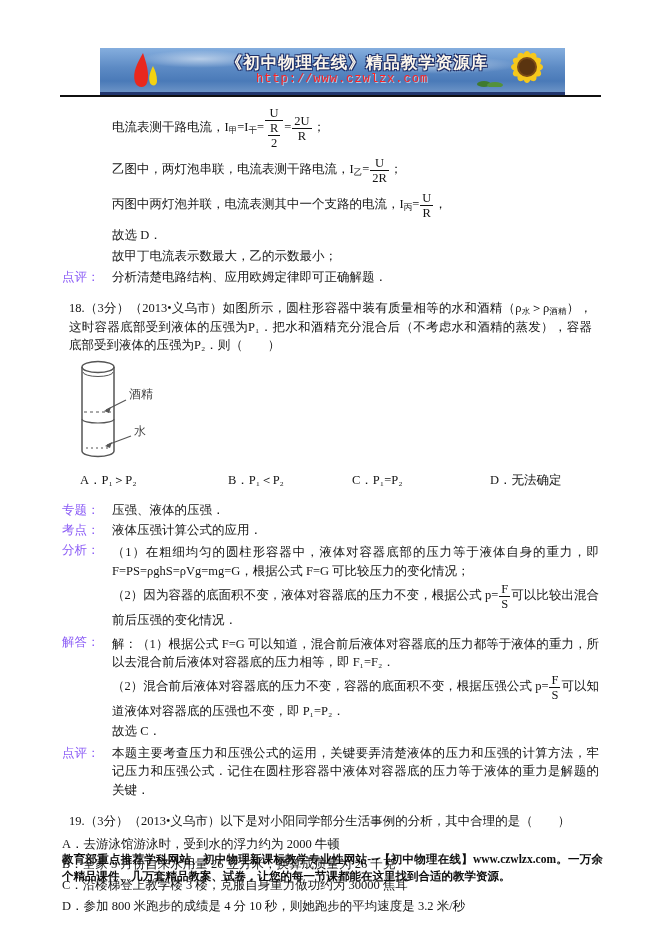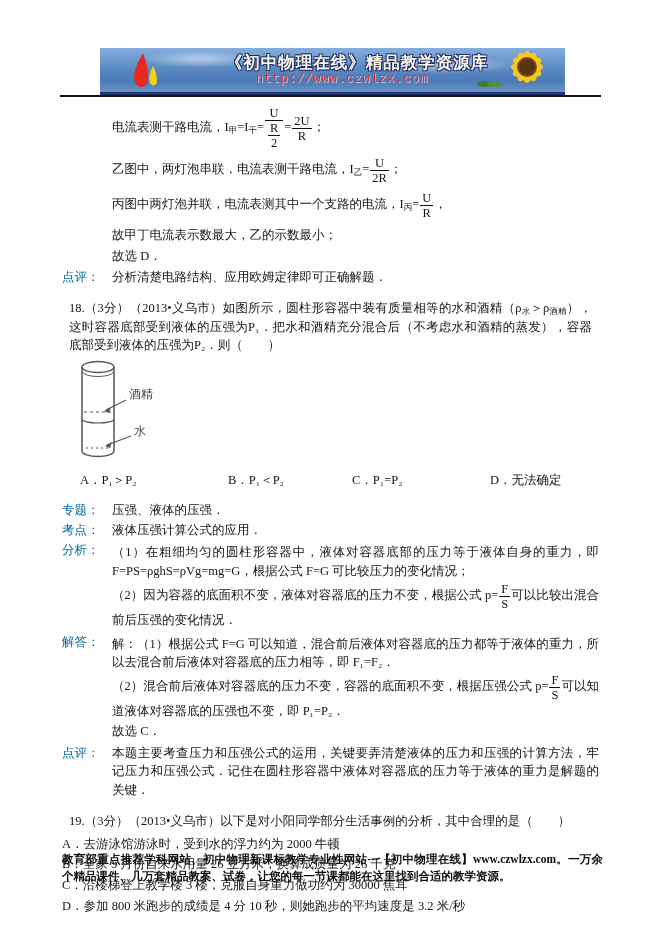--- a/index.html
+++ b/index.html
@@ -24,21 +24,21 @@
   .header-rule{border-top:2px solid #101010;margin-top:0;}
   
   .content{margin:8px 62px 0 62px;width:537px;}
   p{margin:0;}
   .fline{margin:6px 0;}
   .fline1{margin:9px 0 4px;}
   .plain{margin:3px 0;}
   .qtext{margin:13px 7px 5px;text-align:justify;}
   .indent{padding-left:50px;}
   .lrow{display:flex;margin:2px 0;}
-  .lbl{flex:none;width:50px;color:#0369a1;}
+  .lbl{flex:none;width:50px;color:#8b5cf6;}
   .lcontent{flex:1;text-align:justify;}
   .lcontent p{margin:2px 0;}
   .subcjk{font-size:8.5px;vertical-align:-2px;}
   
   .frac{display:inline-block;vertical-align:middle;text-align:center;line-height:1.12;margin:0 1px;}
   .fr-top{display:block;border-bottom:1px solid #101010;padding:0 2px;}
   .fr-bot{display:block;padding:0 2px;}
   
   .fig{margin:4px 0 0 16px;}
   
@@ -97,22 +97,22 @@
     </p>
 
     <p class="fline indent">
       <span>乙图中，两灯泡串联，电流表测干路电流，I</span><sub class="subcjk">乙</sub><span>=</span><span class="frac"><span class="fr-top">U</span><span class="fr-bot">2R</span></span><span>；</span>
     </p>
 
     <p class="fline indent">
       <span>丙图中两灯泡并联，电流表测其中一个支路的电流，I</span><sub class="subcjk">丙</sub><span>=</span><span class="frac"><span class="fr-top">U</span><span class="fr-bot">R</span></span><span>，</span>
     </p>
 
+    <p class="plain indent">故选 D．</p>
     <p class="plain indent">故甲丁电流表示数最大，乙的示数最小；</p>
-    <p class="plain indent">故选 D．</p>
 
     <div class="lrow">
       <span class="lbl">点评：</span>
       <div class="lcontent">分析清楚电路结构、应用欧姆定律即可正确解题．</div>
     </div>
 
     <p class="qtext">
       <span>18.（3分）（2013•义乌市）如图所示，圆柱形容器中装有质量相等的水和酒精（ρ</span><sub class="subcjk">水</sub><span>＞ρ</span><sub class="subcjk">酒精</sub><span>），这时容器底部受到液体的压强为P₁．把水和酒精充分混合后（不考虑水和酒精的蒸发），容器底部受到液体的压强为P₂．则（　　）</span>
     </p>
 

